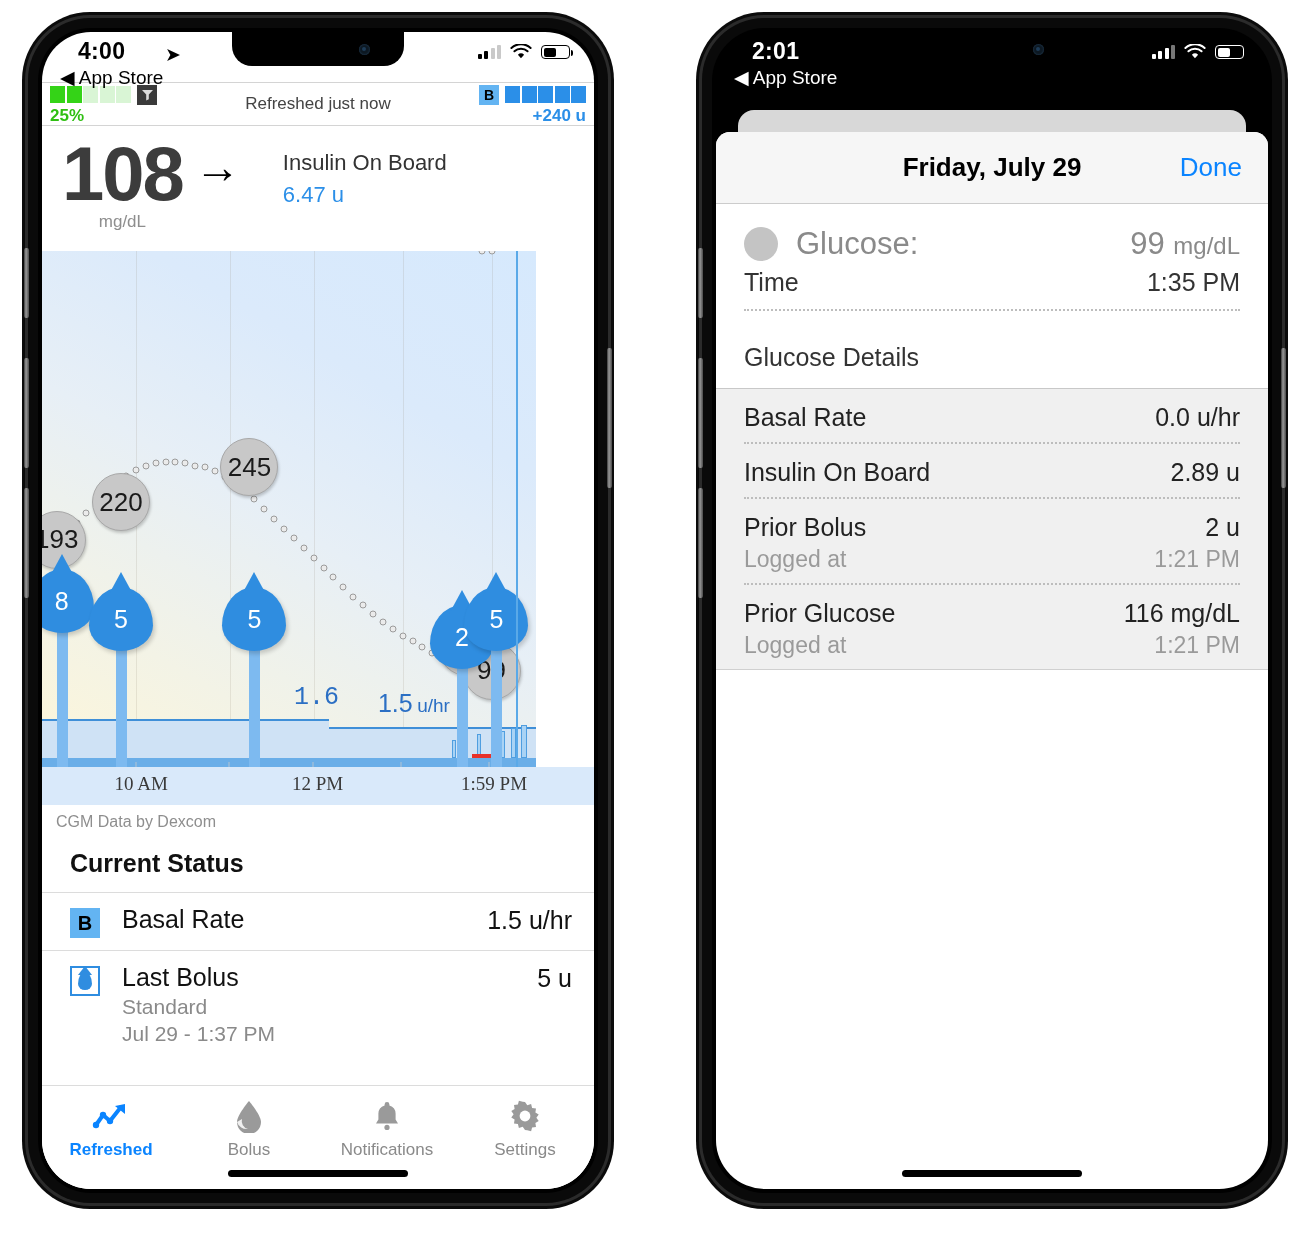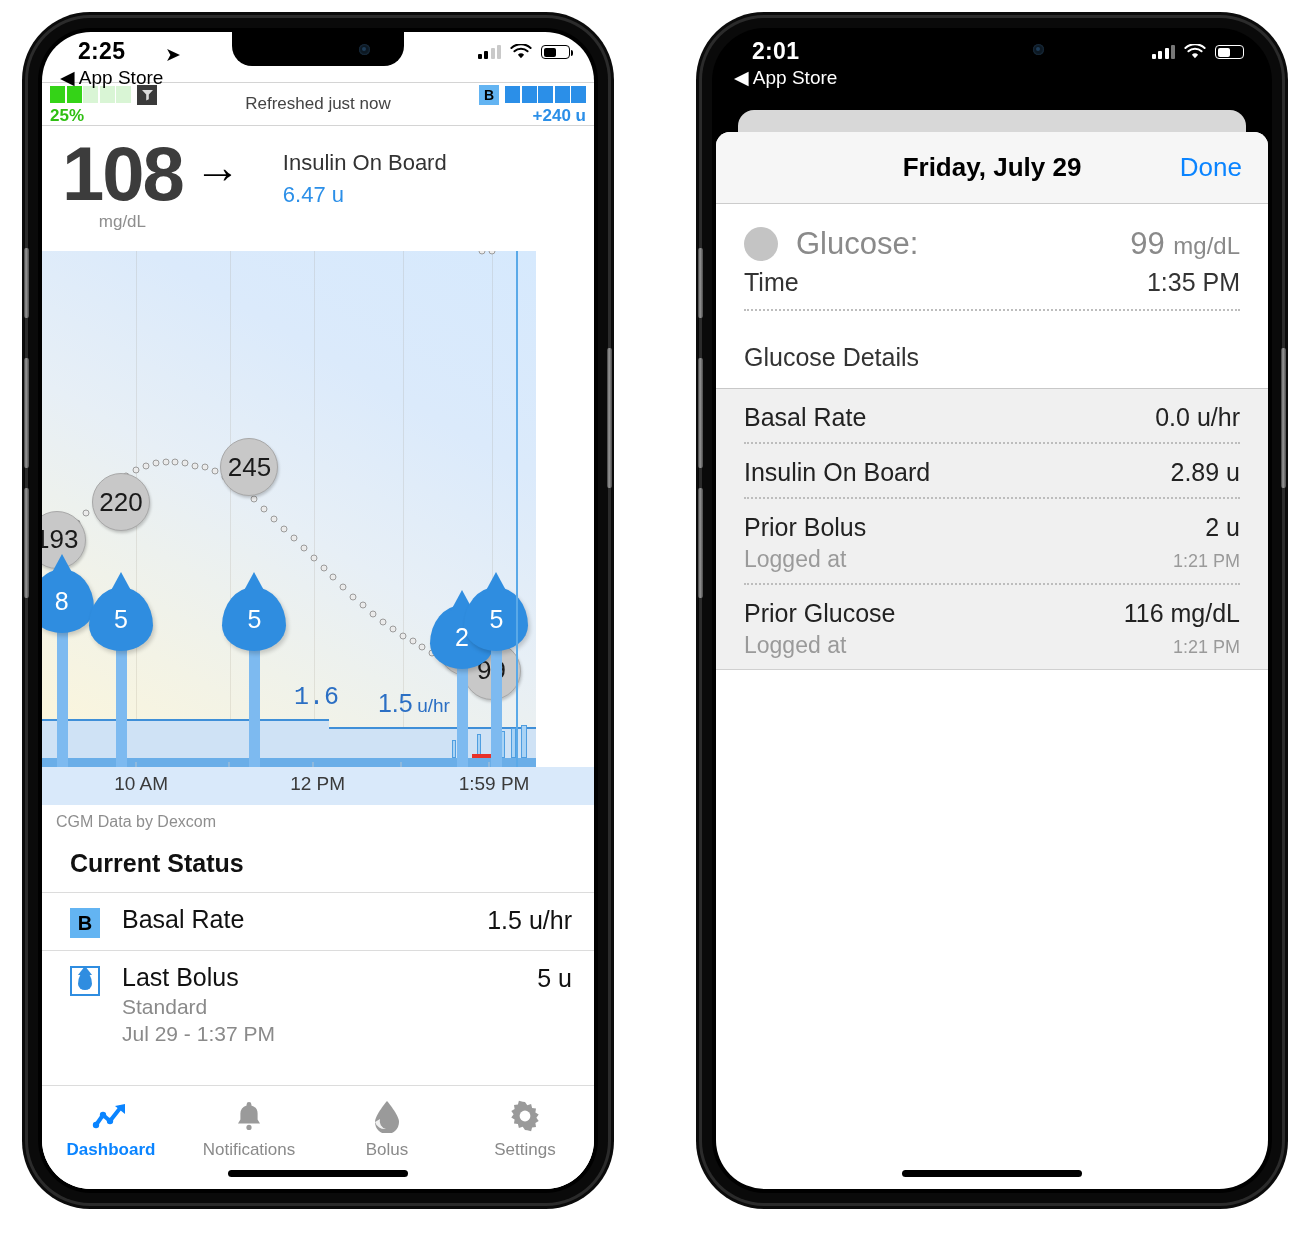--- a/index.html
+++ b/index.html
@@ -95,21 +95,21 @@
   .drop { position:absolute; width:64px; height:64px; background:#2f8de0;
           border-radius:50% 50% 50% 50%/60% 60% 40% 40%;
           display:flex; align-items:center; justify-content:center; color:#fff; font-size:25px;
           box-shadow:2px 3px 4px rgba(0,0,0,.18); }
   .drop::before { content:""; position:absolute; top:-15px; left:50%; transform:translateX(-50%);
                   border-left:13px solid transparent; border-right:13px solid transparent;
                   border-bottom:24px solid #2f8de0; }
   .drop span { position:relative; z-index:2; }
   .stem { position:absolute; bottom:0; width:11px; background:#7dbaf0; }
 
-  .xaxis { position:absolute; left:0; right:0; bottom:0; height:38px; background:#d9e9fa; }
+  .xaxis { position:absolute; left:0; right:0; bottom:0; height:38px; background:#d9e9fa;font-family:Liberation Serif, serif; }
   .xlab { position:absolute; top:6px; font-size:19px; color:#3a3a3a; transform:translateX(-50%); }
   .xtick { position:absolute; top:-5px; width:2px; height:5px; background:#8fb9dd; }
 
   .cgmsrc { font-size:16px; color:#8e8e8e; padding:8px 0 0 14px; background:#fff; }
 
   
   .sectitle { font-size:25px; font-weight:bold; color:#111; padding:18px 0 14px 28px; background:#fff; }
   .srow { display:flex; align-items:flex-start; padding:12px 22px 12px 28px; background:#fff;
           border-top:1px solid #dcdcdc; }
   .sicon { width:30px; height:30px; flex:0 0 30px; margin-top:3px; display:flex; align-items:center; justify-content:center; }
@@ -155,42 +155,42 @@
 
   .sdtitle { font-size:25px; color:#333; padding:20px 28px 16px 28px; background:#fff; border-bottom:1px solid #c8c8c8; }
   .sdbody { background:#f0f0f0; padding:0 28px; border-bottom:1px solid #d0d0d0; }
   .sdrow { padding:14px 0 10px 0; border-bottom:2px dotted #bdbdbd; }
   .sdrow:last-child { border-bottom:none; }
   .sdmain { display:flex; align-items:baseline; }
   .sdmain .l { font-size:25px; color:#222; }
   .sdmain .r { margin-left:auto; font-size:25px; color:#222; }
   .sdsub { display:flex; align-items:baseline; margin-top:4px; }
   .sdsub .l { font-size:23px; color:#9a9a9a; }
-  .sdsub .r { margin-left:auto; font-size:18px; color:#9a9a9a; }
+  .sdsub .r { margin-left:auto; font-size:23px; color:#9a9a9a; }
 </style>
 </head>
 <body>
 
 <div class="stage">
 
   <div class="phone" style="left:28px; top:18px; width:580px; height:1185px;">
     <div class="rail left" style="top:230px; height:70px;"></div>
     <div class="rail left" style="top:340px; height:110px;"></div>
     <div class="rail left" style="top:470px; height:110px;"></div>
     <div class="rail right" style="top:330px; height:140px;"></div>
 
     <div class="bezel">
       <div class="screen">
 
         <div class="notch">
             <div class="cam"></div>
           </div>
 
         <div class="statusbar">
-          <div class="sb-time">2:25</div>
+          <div class="sb-time">4:00</div>
           <div class="sb-loc" style="left:123px;">➤</div>
           <div class="sb-right">
             <div class="bars">
                 <i class="on"></i>
                 <i class="on"></i>
                 <i></i>
                 <i></i>
               </div>
             <svg width="22" height="16" viewBox="0 0 22 16">
               <path d="M11 14.2 L7.9 10.7 a4.6 4.6 0 0 1 6.2 0 Z" fill="#000"></path>
@@ -381,39 +381,39 @@
           <div class="tab active">
             <div class="tico">
               <svg width="38" height="30" viewBox="0 0 38 30">
                 <polyline points="4,24 11,14 18,20 29,6" fill="none" stroke="#0a84ff" stroke-width="4" stroke-linecap="round" stroke-linejoin="round"></polyline>
                 <circle cx="4" cy="24" r="3.2" fill="#0a84ff"></circle>
                   <circle cx="11" cy="14" r="3.2" fill="#0a84ff"></circle>
                 <circle cx="18" cy="20" r="3.2" fill="#0a84ff"></circle>
                 <polygon points="33,3 33,13 23,5" fill="#0a84ff"></polygon>
               </svg>
             </div>
-            <div class="tl">Dashboard</div>
+            <div class="tl">Refreshed</div>
+          </div>
+          <div class="tab">
+            <div class="tico">
+              <svg width="30" height="34" viewBox="0 0 30 34">
+                <path d="M15 2 C15 2 27 16 27 23 a12 12 0 0 1 -24 0 C3 16 15 2 15 2 Z" fill="#9a9a9a"></path>
+                <path d="M8 20 a8 8 0 0 0 6 10 a10 10 0 0 1 -11 -7 Z" fill="#ffffff" opacity=".85"></path>
+              </svg>
+            </div>
+            <div class="tl">Bolus</div>
           </div>
           <div class="tab">
             <div class="tico">
               <svg width="30" height="34" viewBox="0 0 30 34">
                 <path d="M15 3 a2.4 2.4 0 0 1 2.4 2.4 v1 a8.6 8.6 0 0 1 6.2 8.2 v6 l2.4 4 H4 l2.4 -4 v-6 a8.6 8.6 0 0 1 6.2 -8.2 v-1 A2.4 2.4 0 0 1 15 3 Z" fill="#9a9a9a"></path>
                 <circle cx="15" cy="28.4" r="2.6" fill="#9a9a9a"></circle>
               </svg>
             </div>
             <div class="tl">Notifications</div>
-          </div>
-          <div class="tab">
-            <div class="tico">
-              <svg width="30" height="34" viewBox="0 0 30 34">
-                <path d="M15 2 C15 2 27 16 27 23 a12 12 0 0 1 -24 0 C3 16 15 2 15 2 Z" fill="#9a9a9a"></path>
-                <path d="M8 20 a8 8 0 0 0 6 10 a10 10 0 0 1 -11 -7 Z" fill="#ffffff" opacity=".85"></path>
-              </svg>
-            </div>
-            <div class="tl">Bolus</div>
           </div>
           <div class="tab">
             <div class="tico">
               <svg width="32" height="32" viewBox="0 0 32 32">
                 <path fill="#9a9a9a" d="M16 2l2.3 3.2 3.8-1.1 1 3.8 3.9.6-.6 3.9 3.3 2.1-2.3 3.2 2.3 3.2-3.3 2.1.6 3.9-3.9.6-1 3.8-3.8-1.1L16 30l-2.3-3.2-3.8 1.1-1-3.8-3.9-.6.6-3.9L2.3 17.5 4.6 14.3 2.3 11.1l3.3-2.1-.6-3.9 3.9-.6 1-3.8 3.8 1.1z"></path>
                 <circle cx="16" cy="16" r="5.4" fill="#fff"></circle>
               </svg>
             </div>
             <div class="tl">Settings</div>
           </div>

